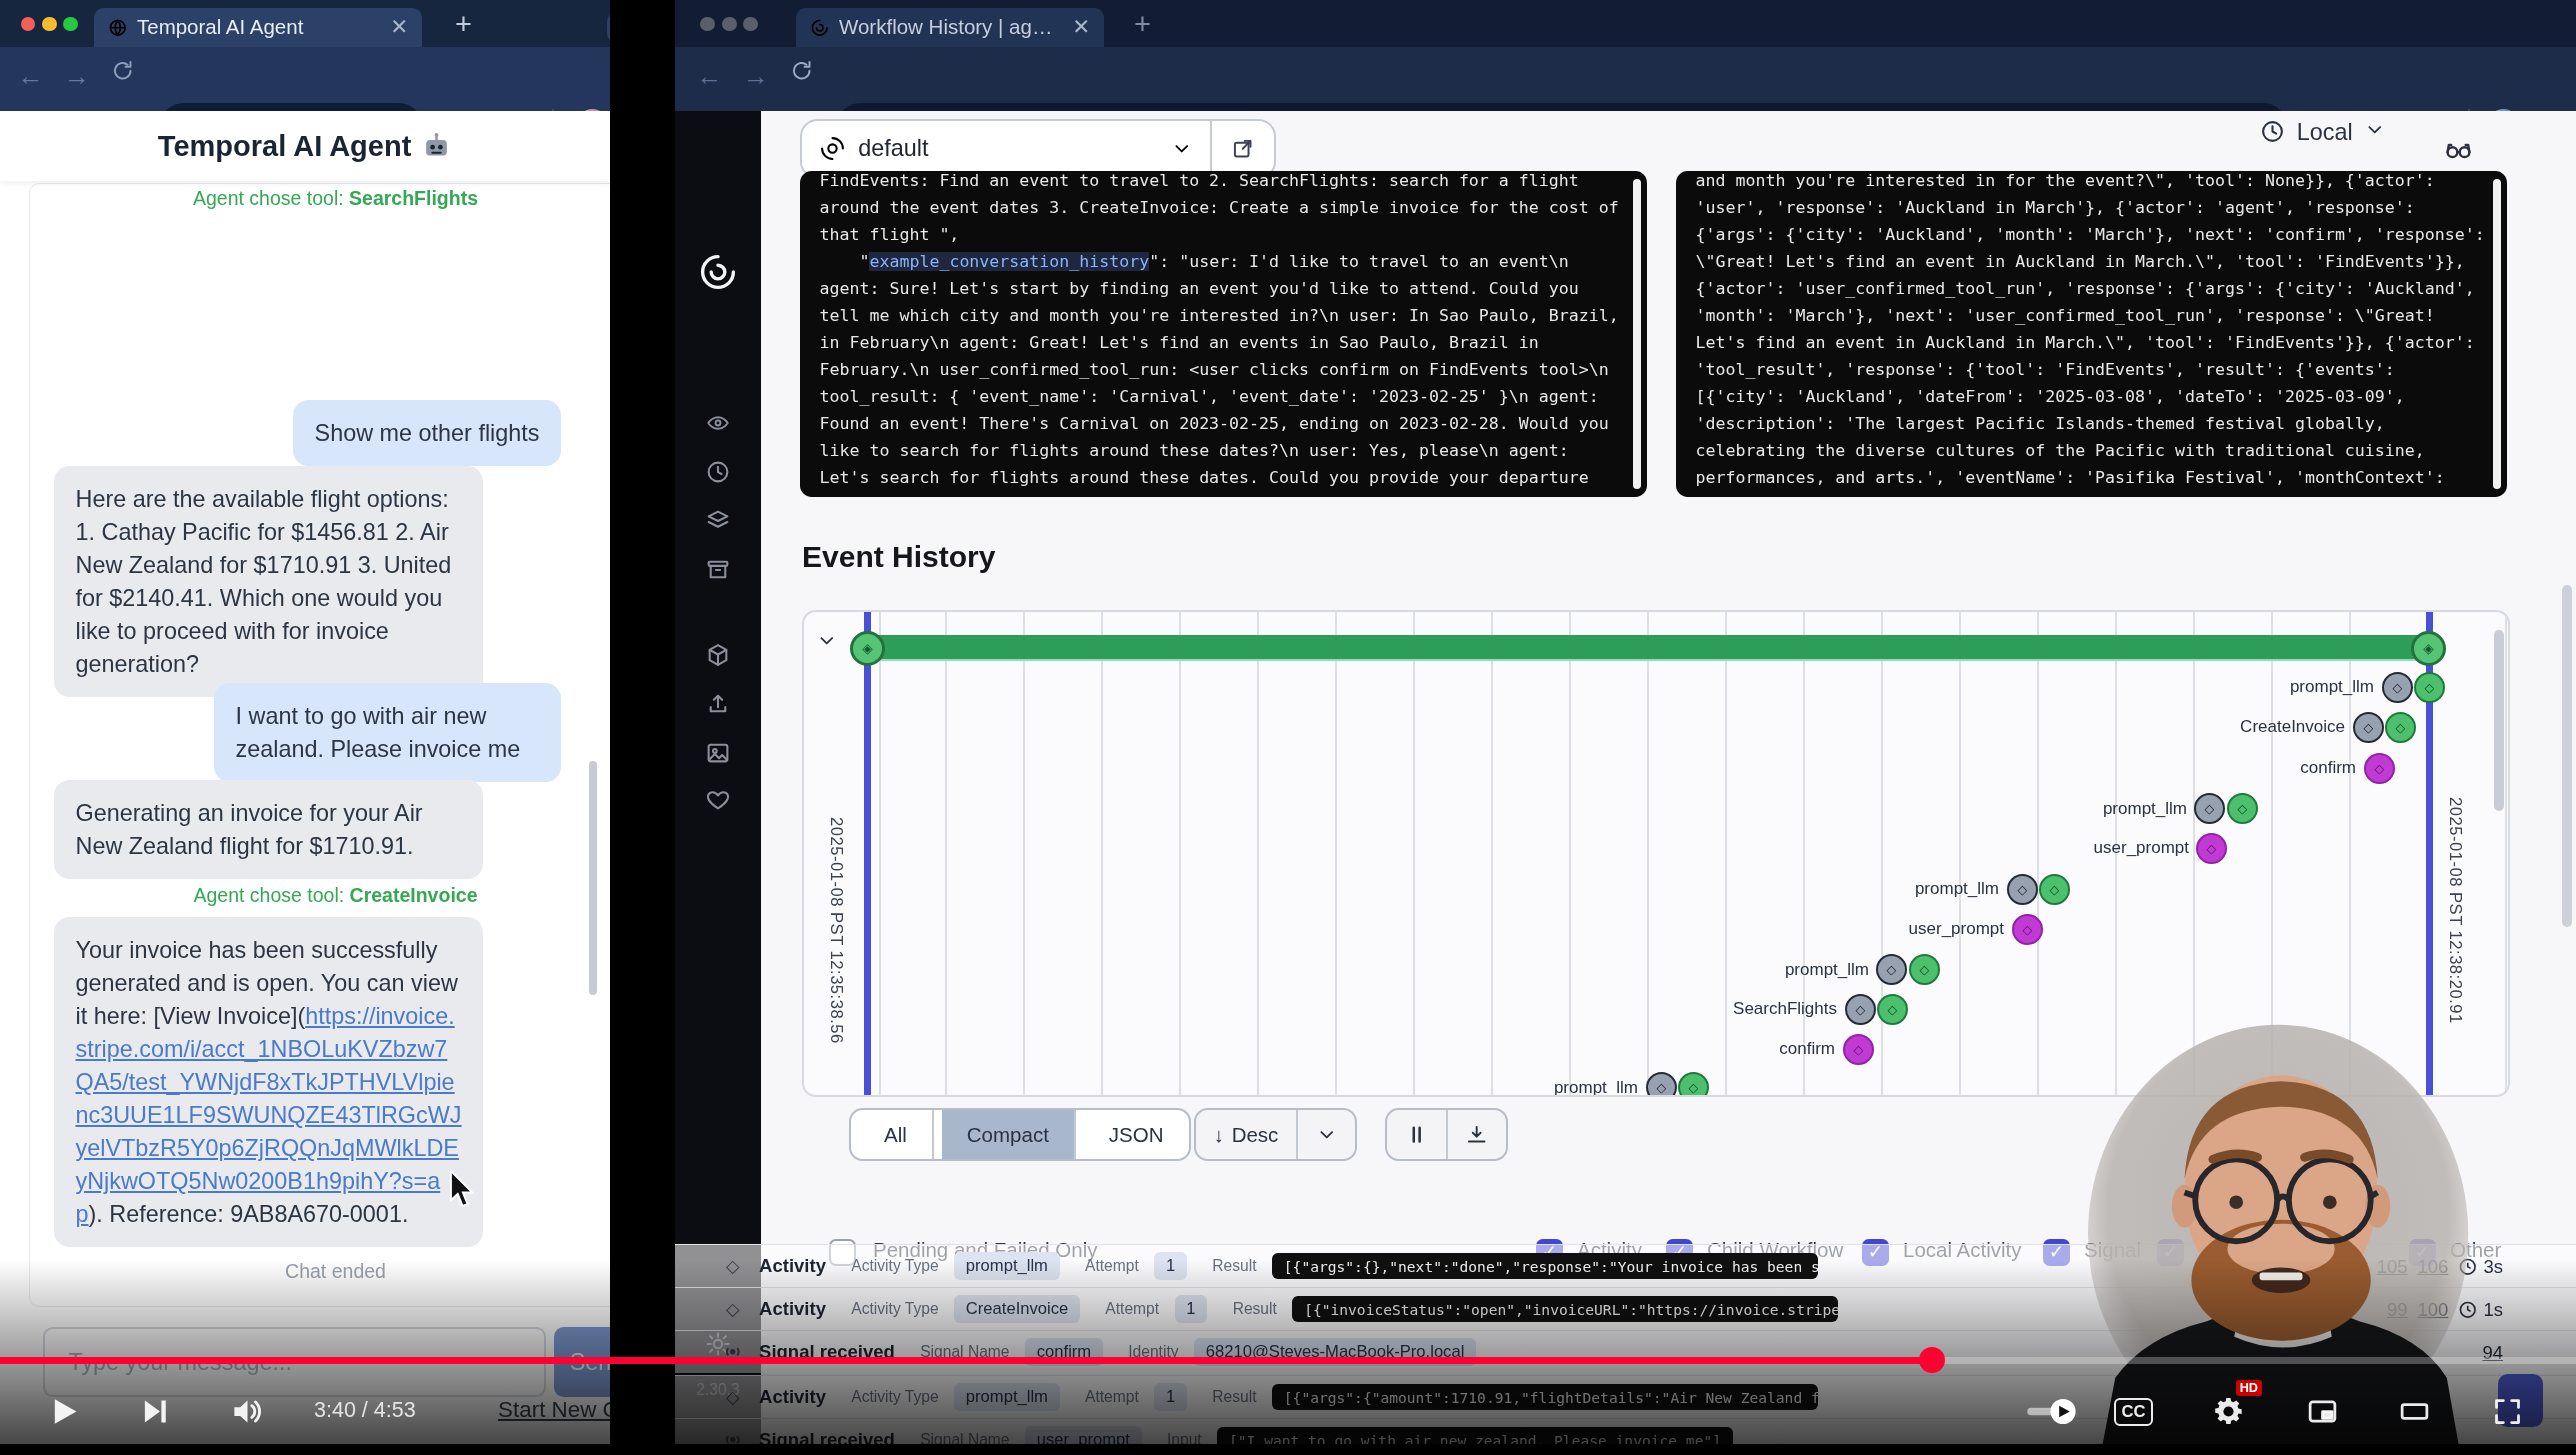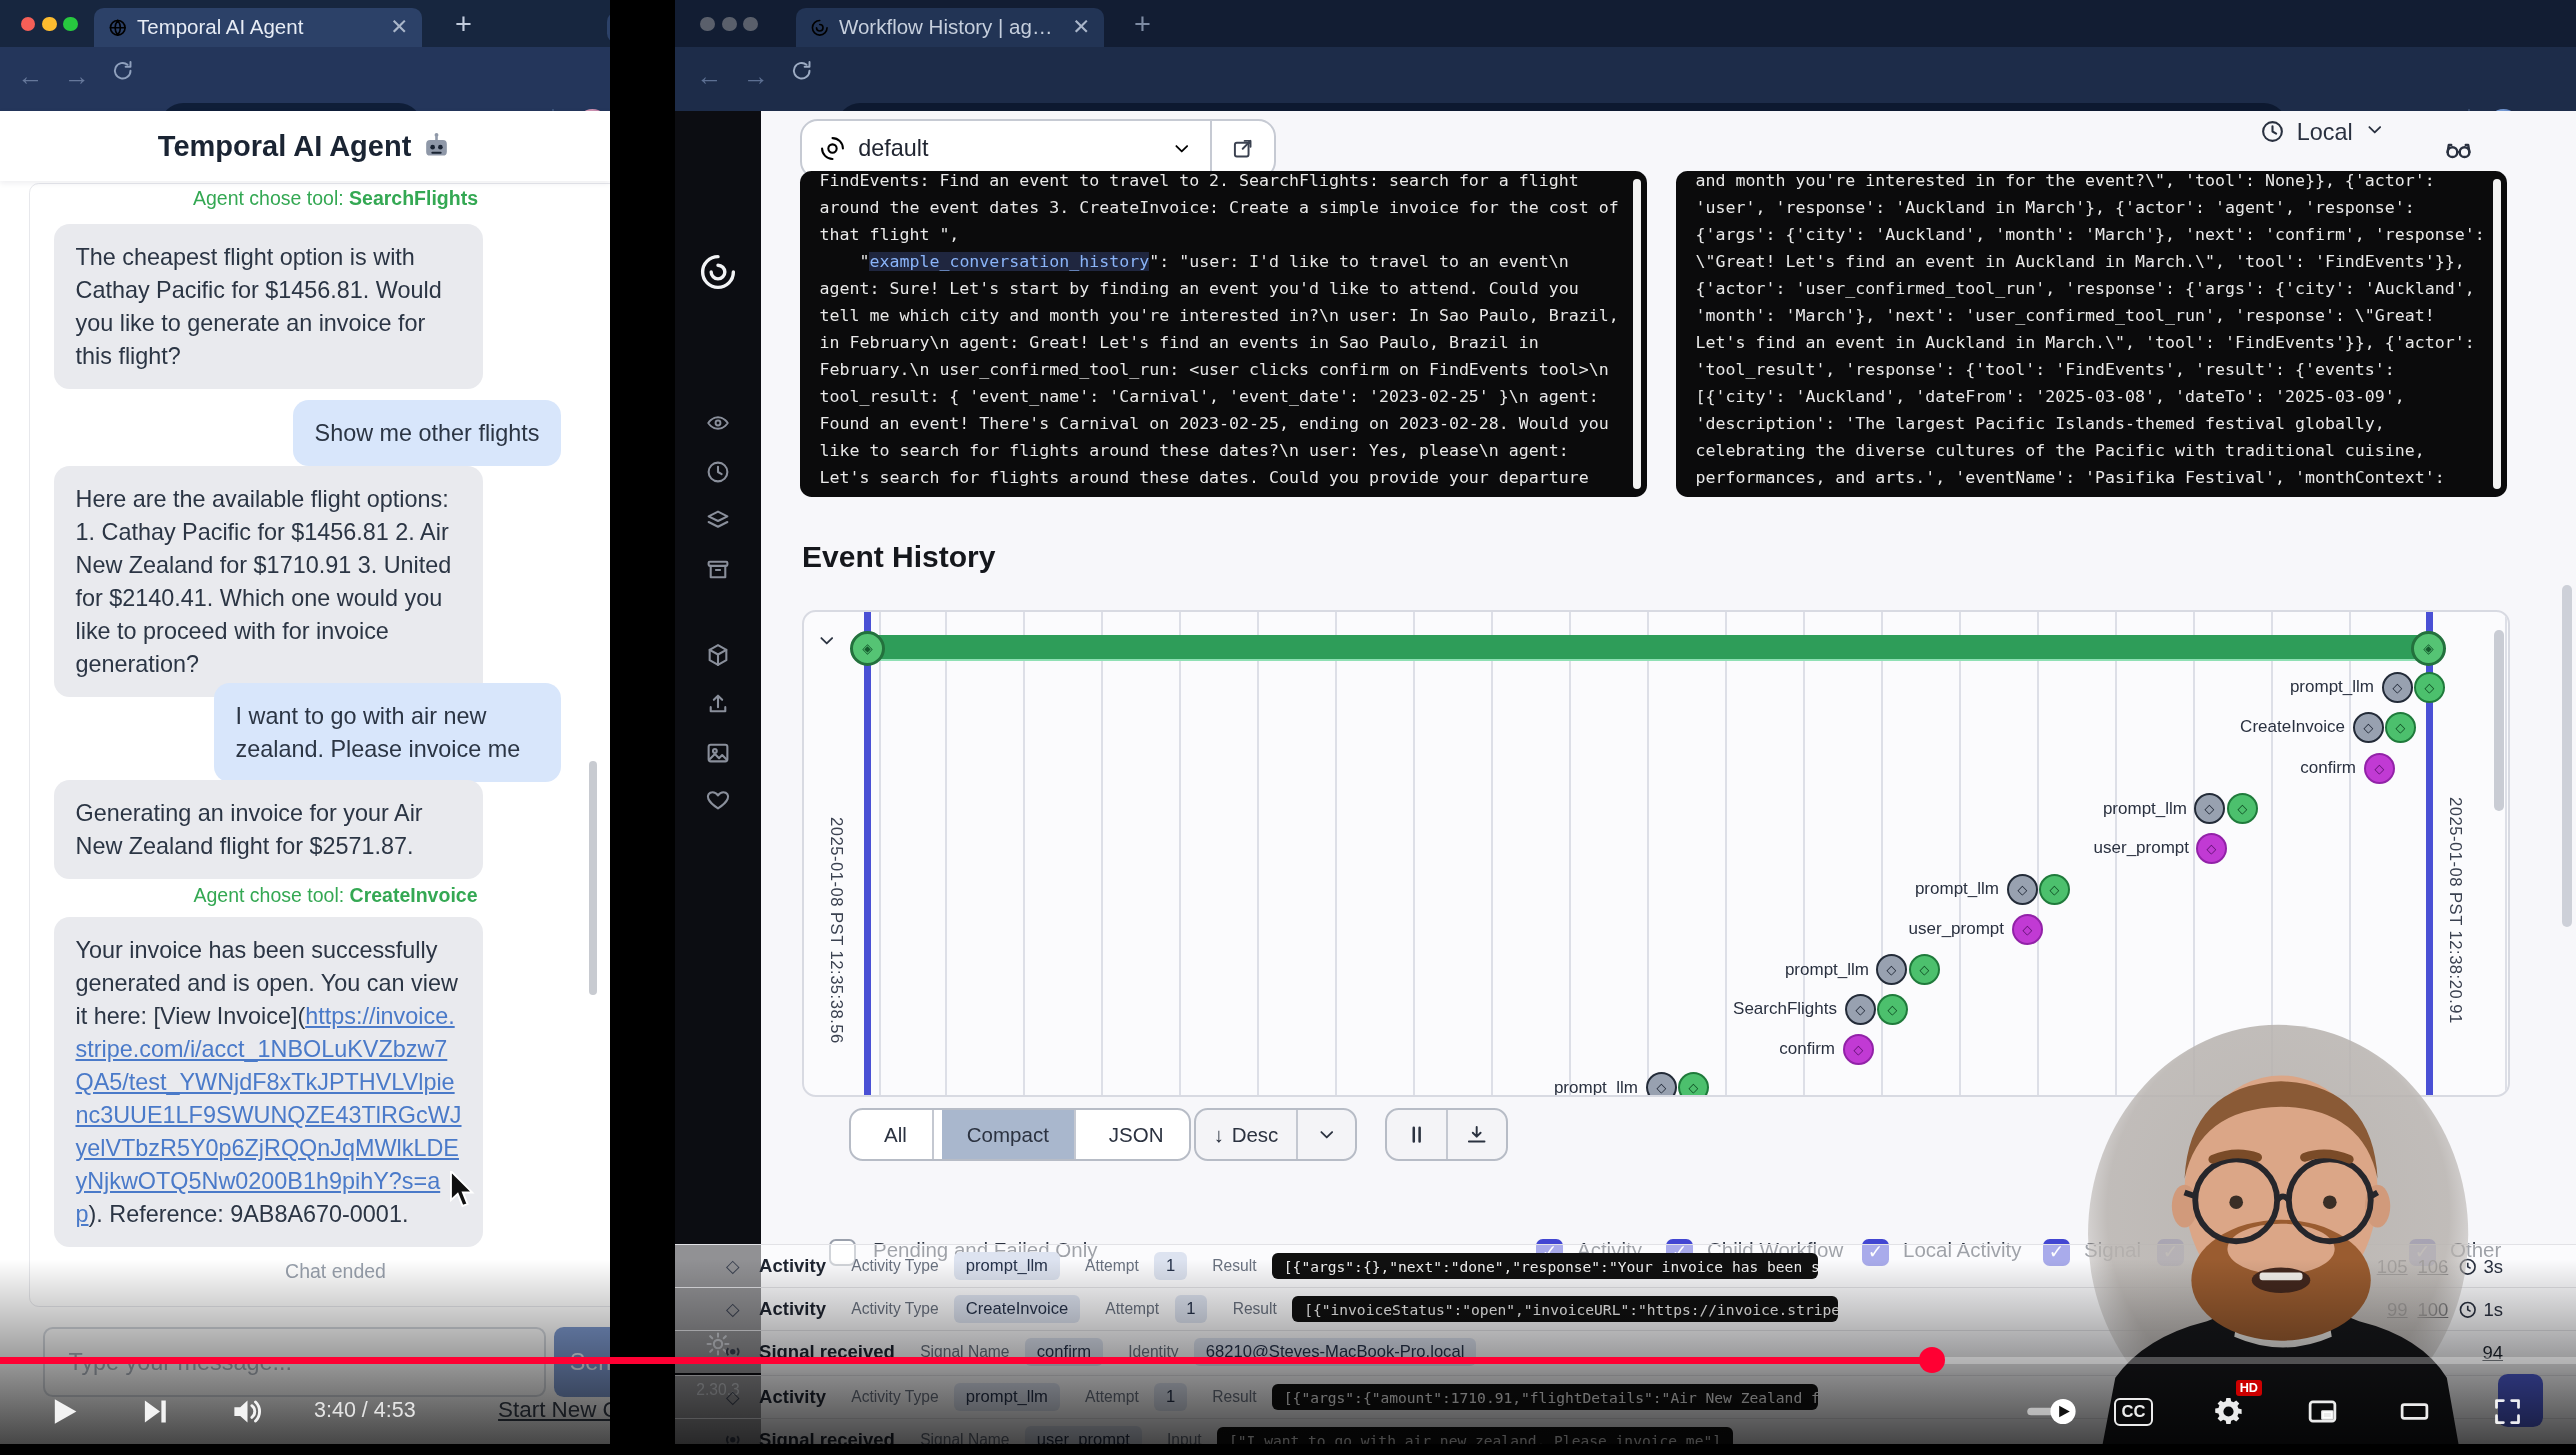--- a/index.html
+++ b/index.html
@@ -208,25 +208,24 @@
               <rect x="8" y="16" width="8" height="1.6" rx="0.8" fill="#1A2433"></rect>
               <path d="M12 7V4" stroke="#8F98A8" stroke-width="2"></path>
               <circle cx="12" cy="3" r="1.5" fill="#8F98A8"></circle>
             </svg>
           </span>
       </div>
       <div class="chat-card"></div>
       <div class="chat-scroll"></div>
 
       <div class="toollbl" style="top:76px"><span>Agent chose tool: </span><b>SearchFlights</b></div>
-      <div class="bubble agent" style="top:113px"><span>The cheapest flight option is with Cathay Pacific for $1456.81. Would you like to generate an invoice for this flight?</span></div>
       <div class="bubble user" style="top:289px"><span>Show me other flights</span></div>
       <div class="bubble agent" style="top:355px"><span>Here are the available flight options: 1. Cathay Pacific for $1456.81 2. Air New Zealand for $1710.91 3. United for $2140.41. Which one would you like to proceed with for invoice generation?</span></div>
       <div class="bubble user" style="top:572px;width:347px"><span>I want to go with air new zealand. Please invoice me</span></div>
-      <div class="bubble agent" style="top:669px"><span>Generating an invoice for your Air New Zealand flight for $2571.87.</span></div>
+      <div class="bubble agent" style="top:669px"><span>Generating an invoice for your Air New Zealand flight for $1710.91.</span></div>
       <div class="toollbl" style="top:773px"><span>Agent chose tool: </span><b>CreateInvoice</b></div>
       <div class="bubble agent" style="top:806px"><span>Your invoice has been successfully generated and is open. You can view it here: [View Invoice](</span><a href="#">https://invoice.stripe.com/i/acct_1NBOLuKVZbzw7QA5/test_YWNjdF8xTkJPTHVLVlpienc3UUE1LF9SWUNQZE43TlRGcWJyelVTbzR5Y0p6ZjRQQnJqMWlkLDEyNjkwOTQ5Nw0200B1h9pihY?s=ap</a><span>). Reference: 9AB8A670-0001.</span></div>
       <div class="chat-ended" style="top:1149px">Chat ended</div>
 
       <div class="chat-input">
           <span>Type your message...</span>
         </div>
       <div class="send-btn">Send</div>
       <div class="snc">Start New Chat</div>
     </div>

